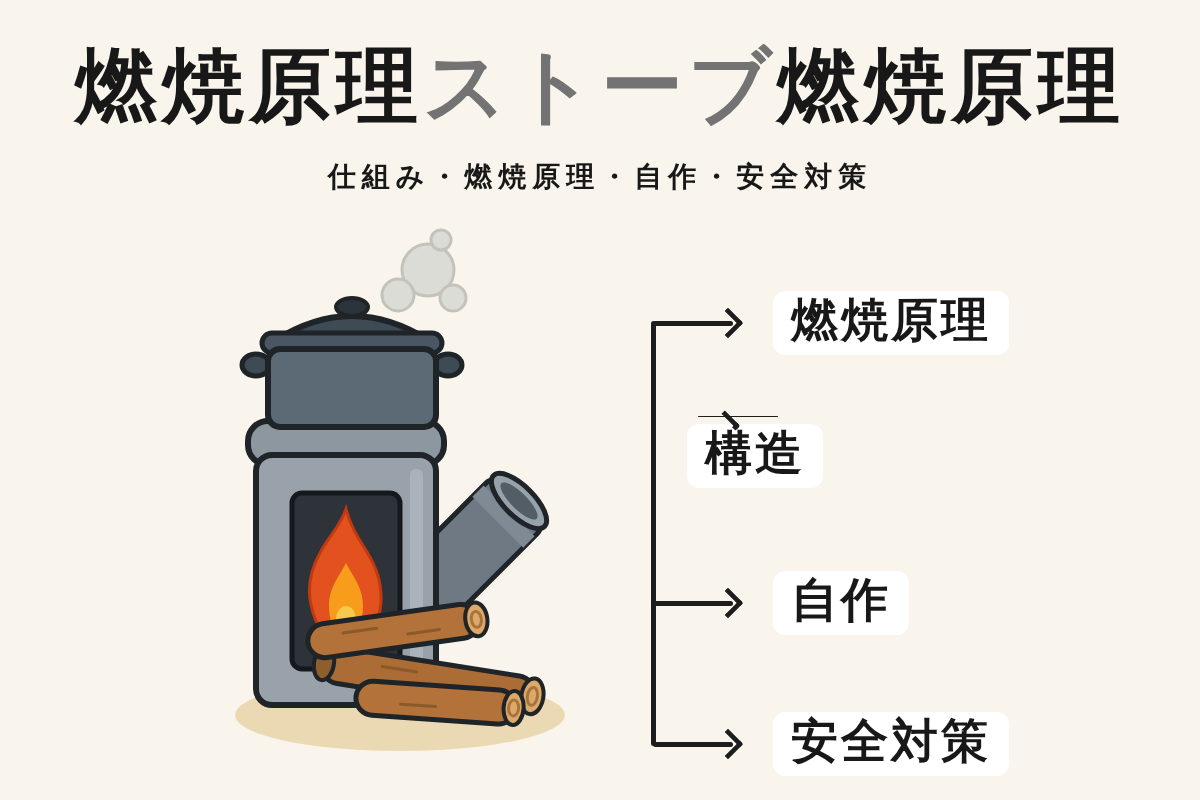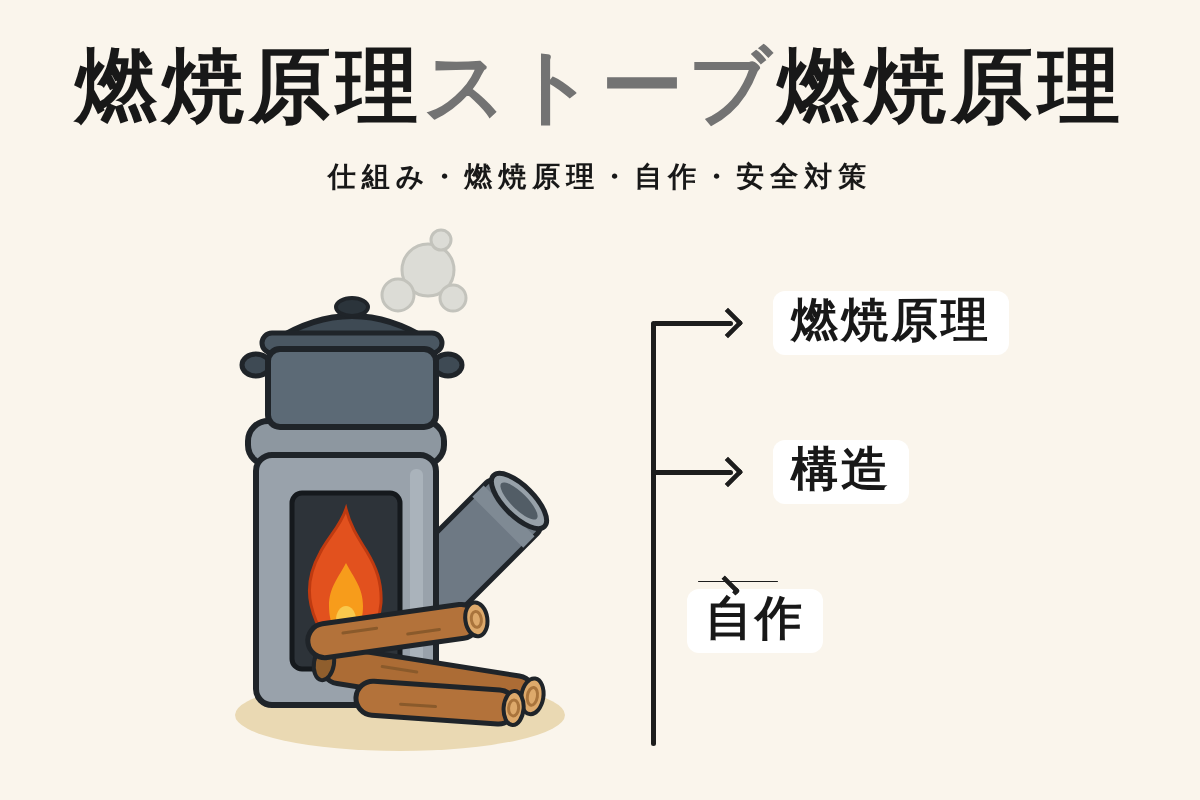--- a/index.html
+++ b/index.html
@@ -91,22 +91,22 @@
     background: #ffffff;
     border-radius: 12px;
     padding: 2px 18px 8px 18px;
     font-size: 47px;
     font-weight: 700;
     letter-spacing: 3px;
     white-space: nowrap;
     line-height: 1.15;
   }
   .branch-1 { top: 323px; }
-  .branch-2 { top: 472px; }
-  .branch-3 { top: 617px; flex-direction: column; }
+  .branch-2 { top: 452px; flex-direction: column; }
+  .branch-3 { top: 603px; }
   .branch-4 { top: 744px; }
 </style>
 </head>
 <body>
 
 <div class="canvas">
 
   <h1 class="title"><span>燃焼原理</span><span class="red">ストーブ</span><span>燃焼原理</span></h1>
 
   <div class="subtitle">仕組み・燃焼原理・自作・安全対策</div>
@@ -191,14 +191,19 @@
     <div class="head"></div>
     <div class="label">構造</div>
   </div>
 
   <div class="branch branch-3">
     <div class="arm"></div>
     <div class="head"></div>
     <div class="label">自作</div>
   </div>
 
+  <div class="branch branch-4">
+    <div class="arm"></div>
+    <div class="head"></div>
+    <div class="label">安全対策</div>
+  </div>
 
 </div>
 
 </body></html>

